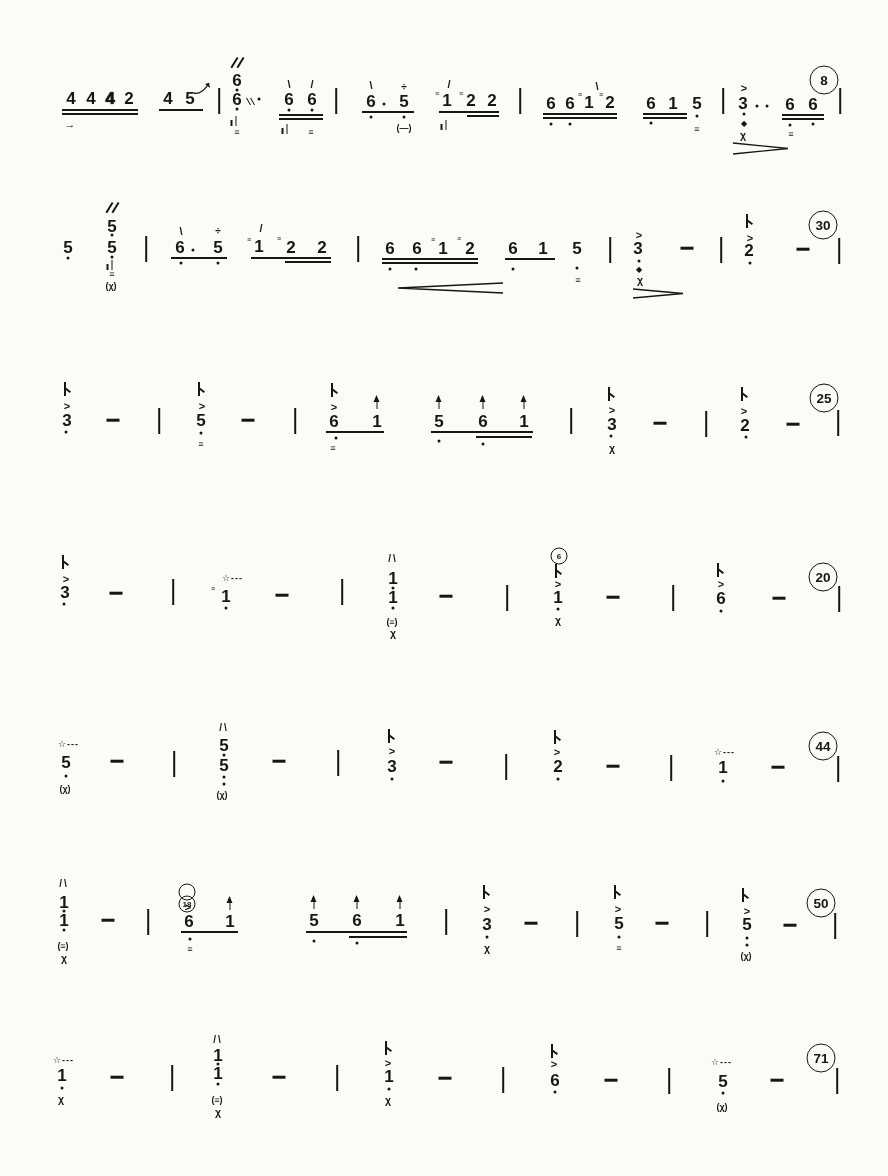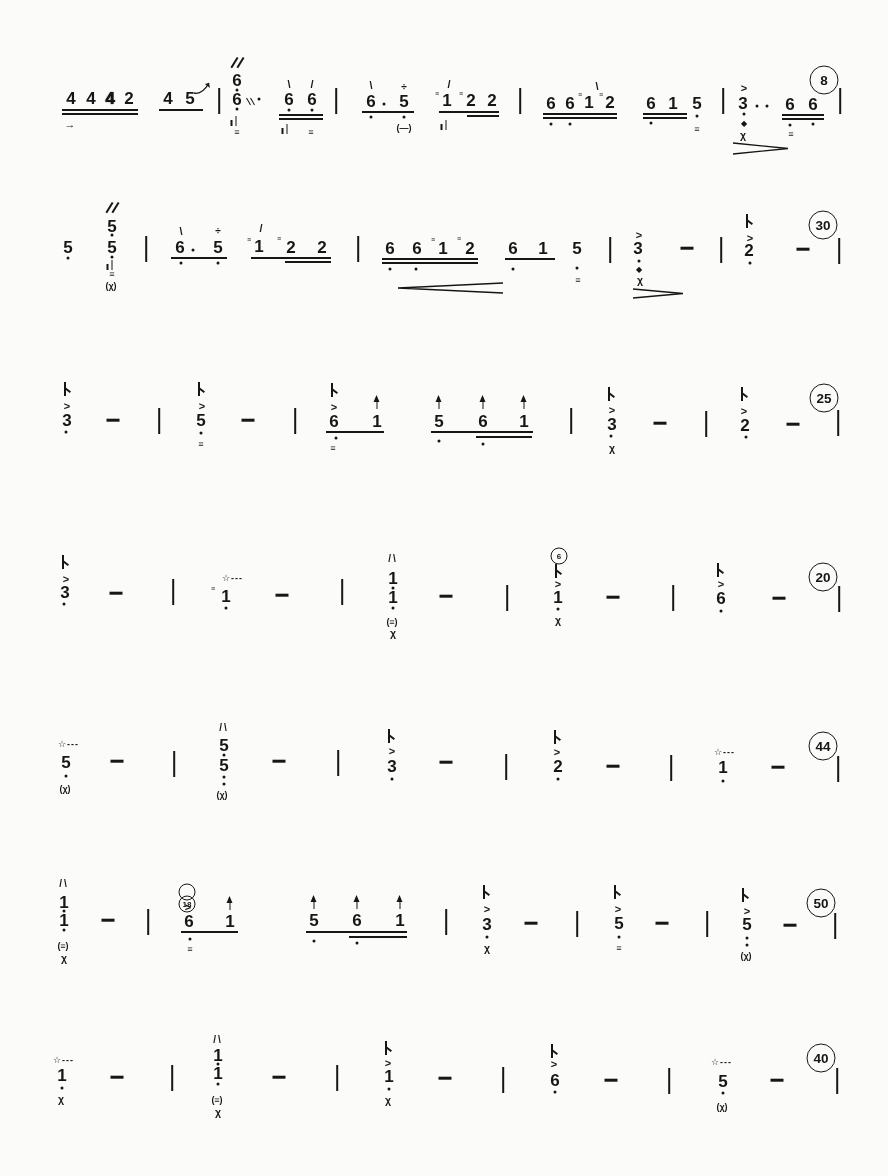--- a/index.html
+++ b/index.html
@@ -397,15 +397,15 @@
     <div class="p n" style="left: 555px; top: 1080px;">6</div>
     <div class="p d" style="left: 555px; top: 1092px;"></div>
     <div class="p dash" style="left: 611px; top: 1080px;"></div>
     <div class="p bar" style="left: 669px; top: 1081px;"></div>
     <div class="p mk star lanchor" style="left: 711px; top: 1062px; font-size: 9px;">☆---</div>
     <div class="p n" style="left: 723px; top: 1081px;">5</div>
     <div class="p d" style="left: 723px; top: 1093px;"></div>
     <div class="p mk" style="left: 722px; top: 1107px; font-size: 9px;">(χ)</div>
     <div class="p dash" style="left: 777px; top: 1080px;"></div>
     <div class="p bar" style="left: 837px; top: 1081px;"></div>
-    <div class="p circ" style="left: 821px; top: 1058px;">40</div>
+    <div class="p circ" style="left: 821px; top: 1058px;">71</div>
     <div class="p cs" style="left: 187px; top: 904px;">18</div>
   </div>
 
 </body></html>

